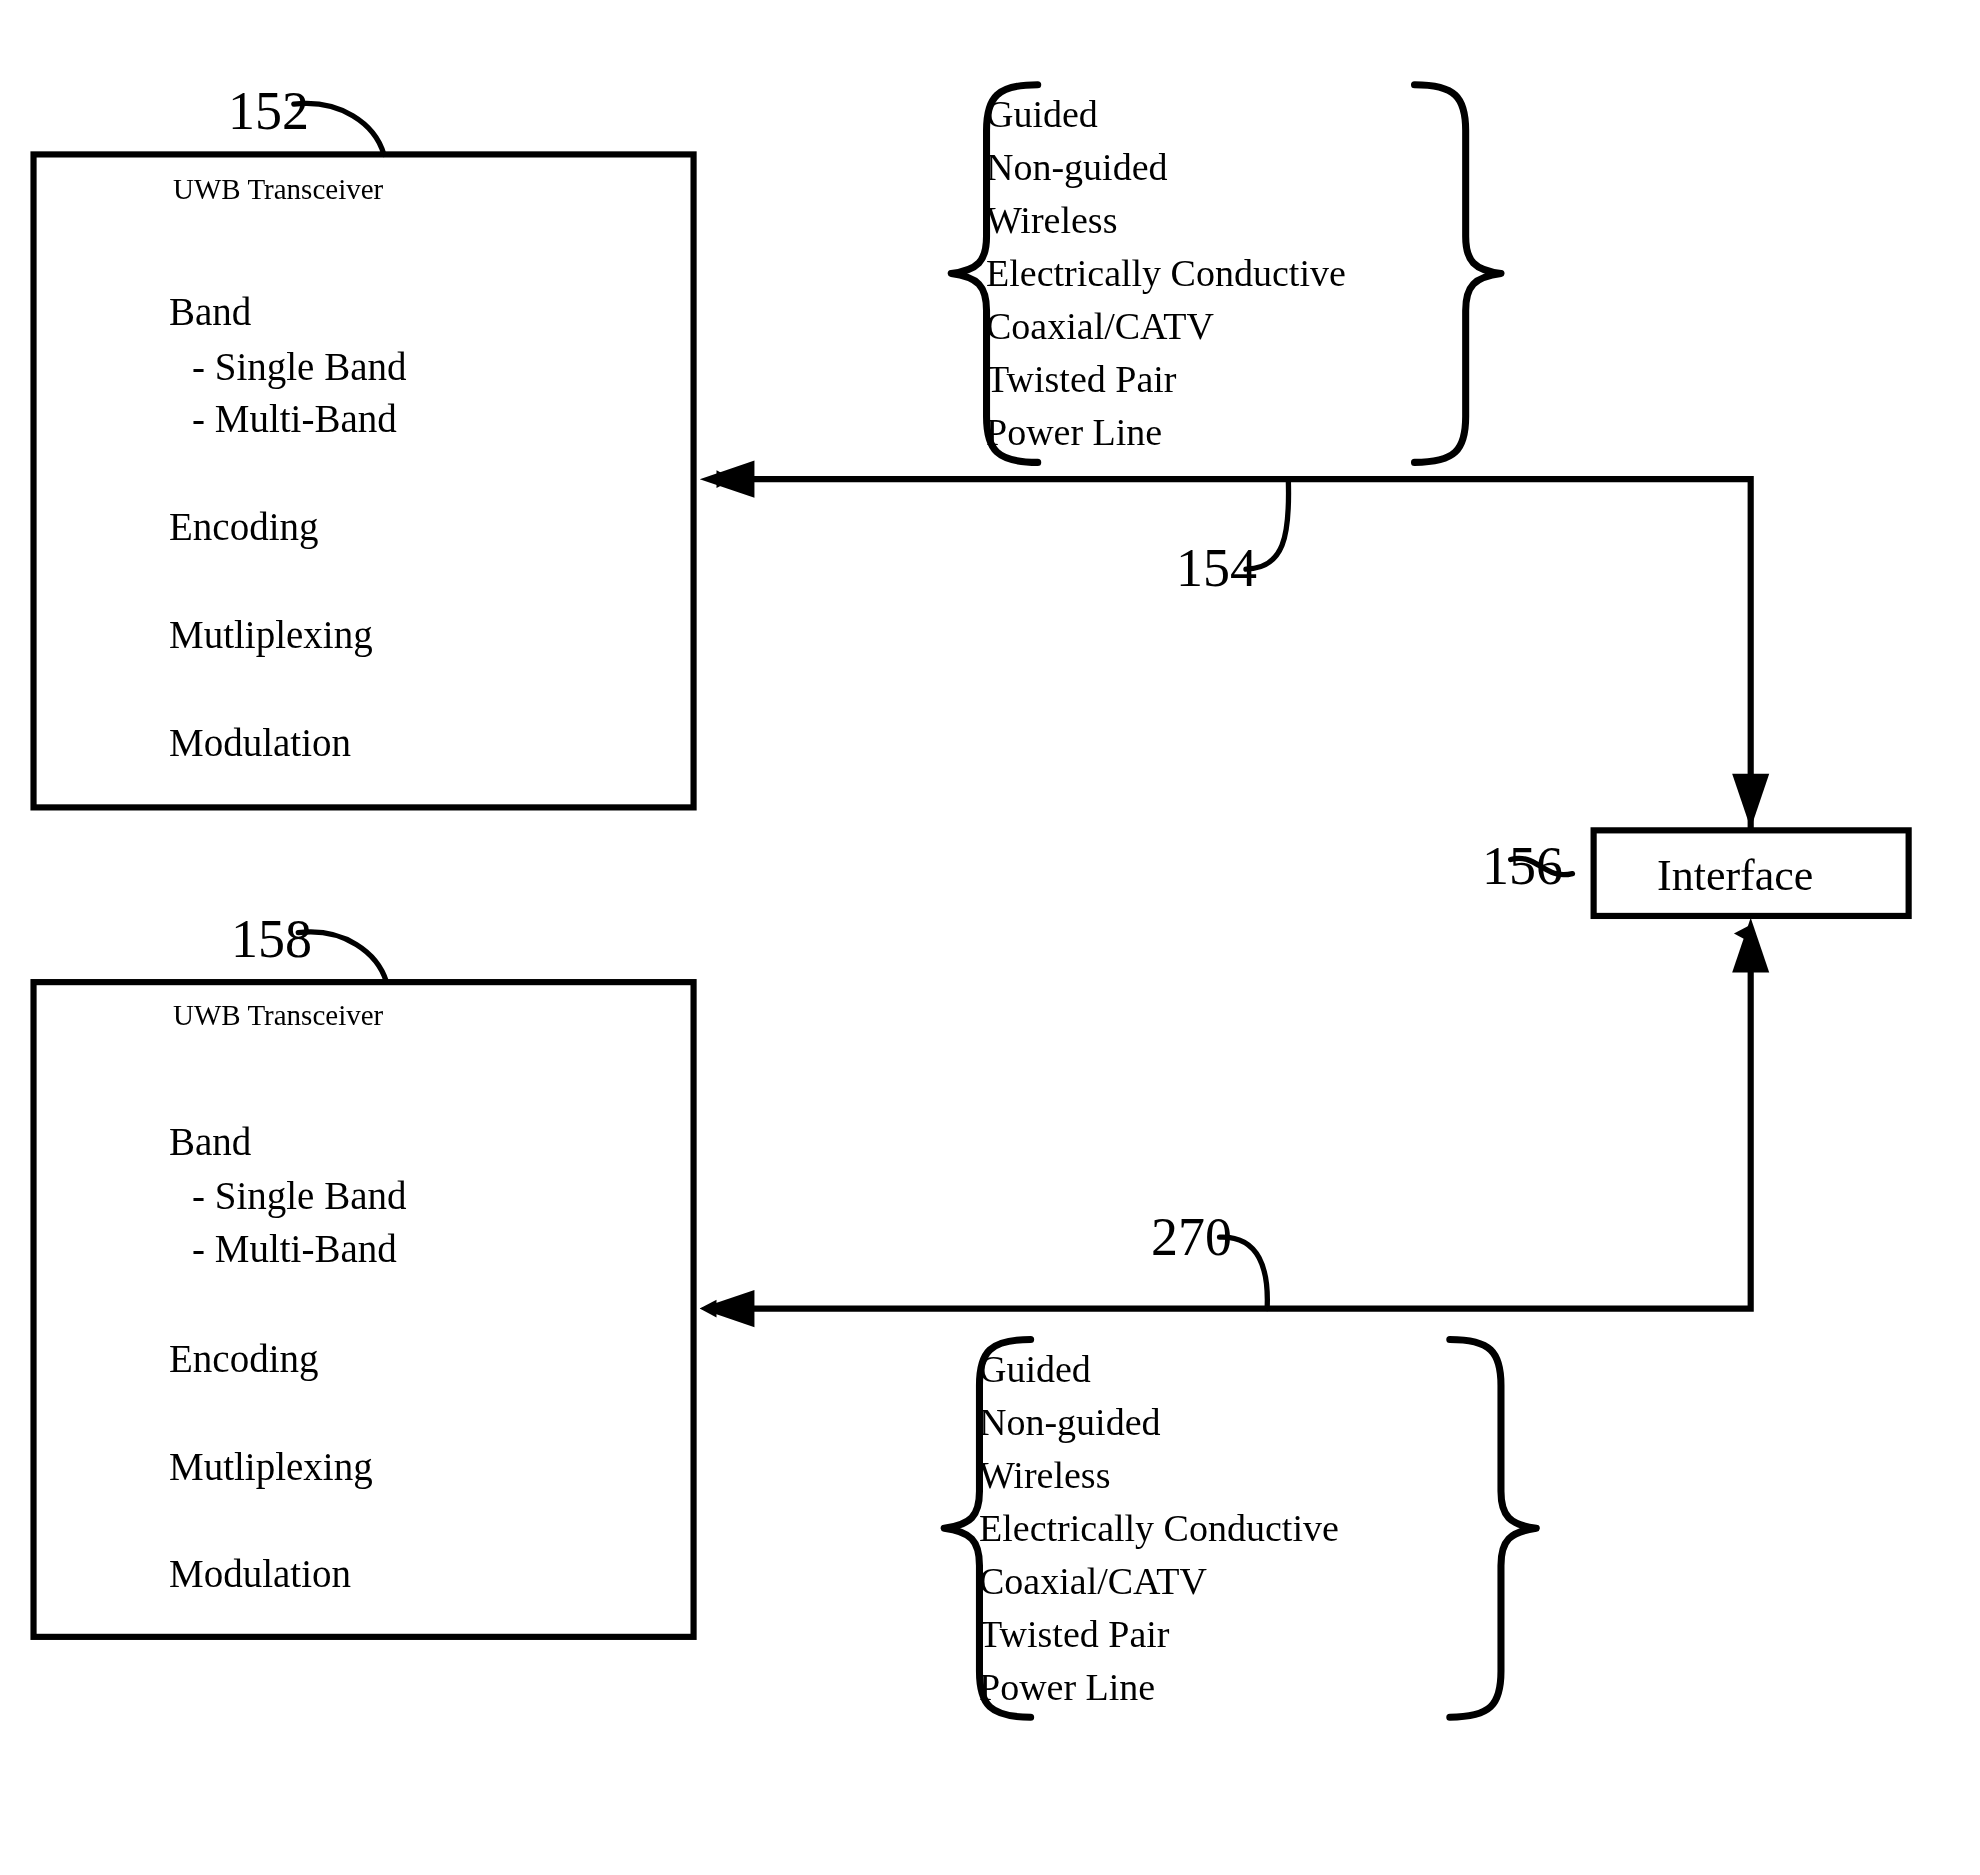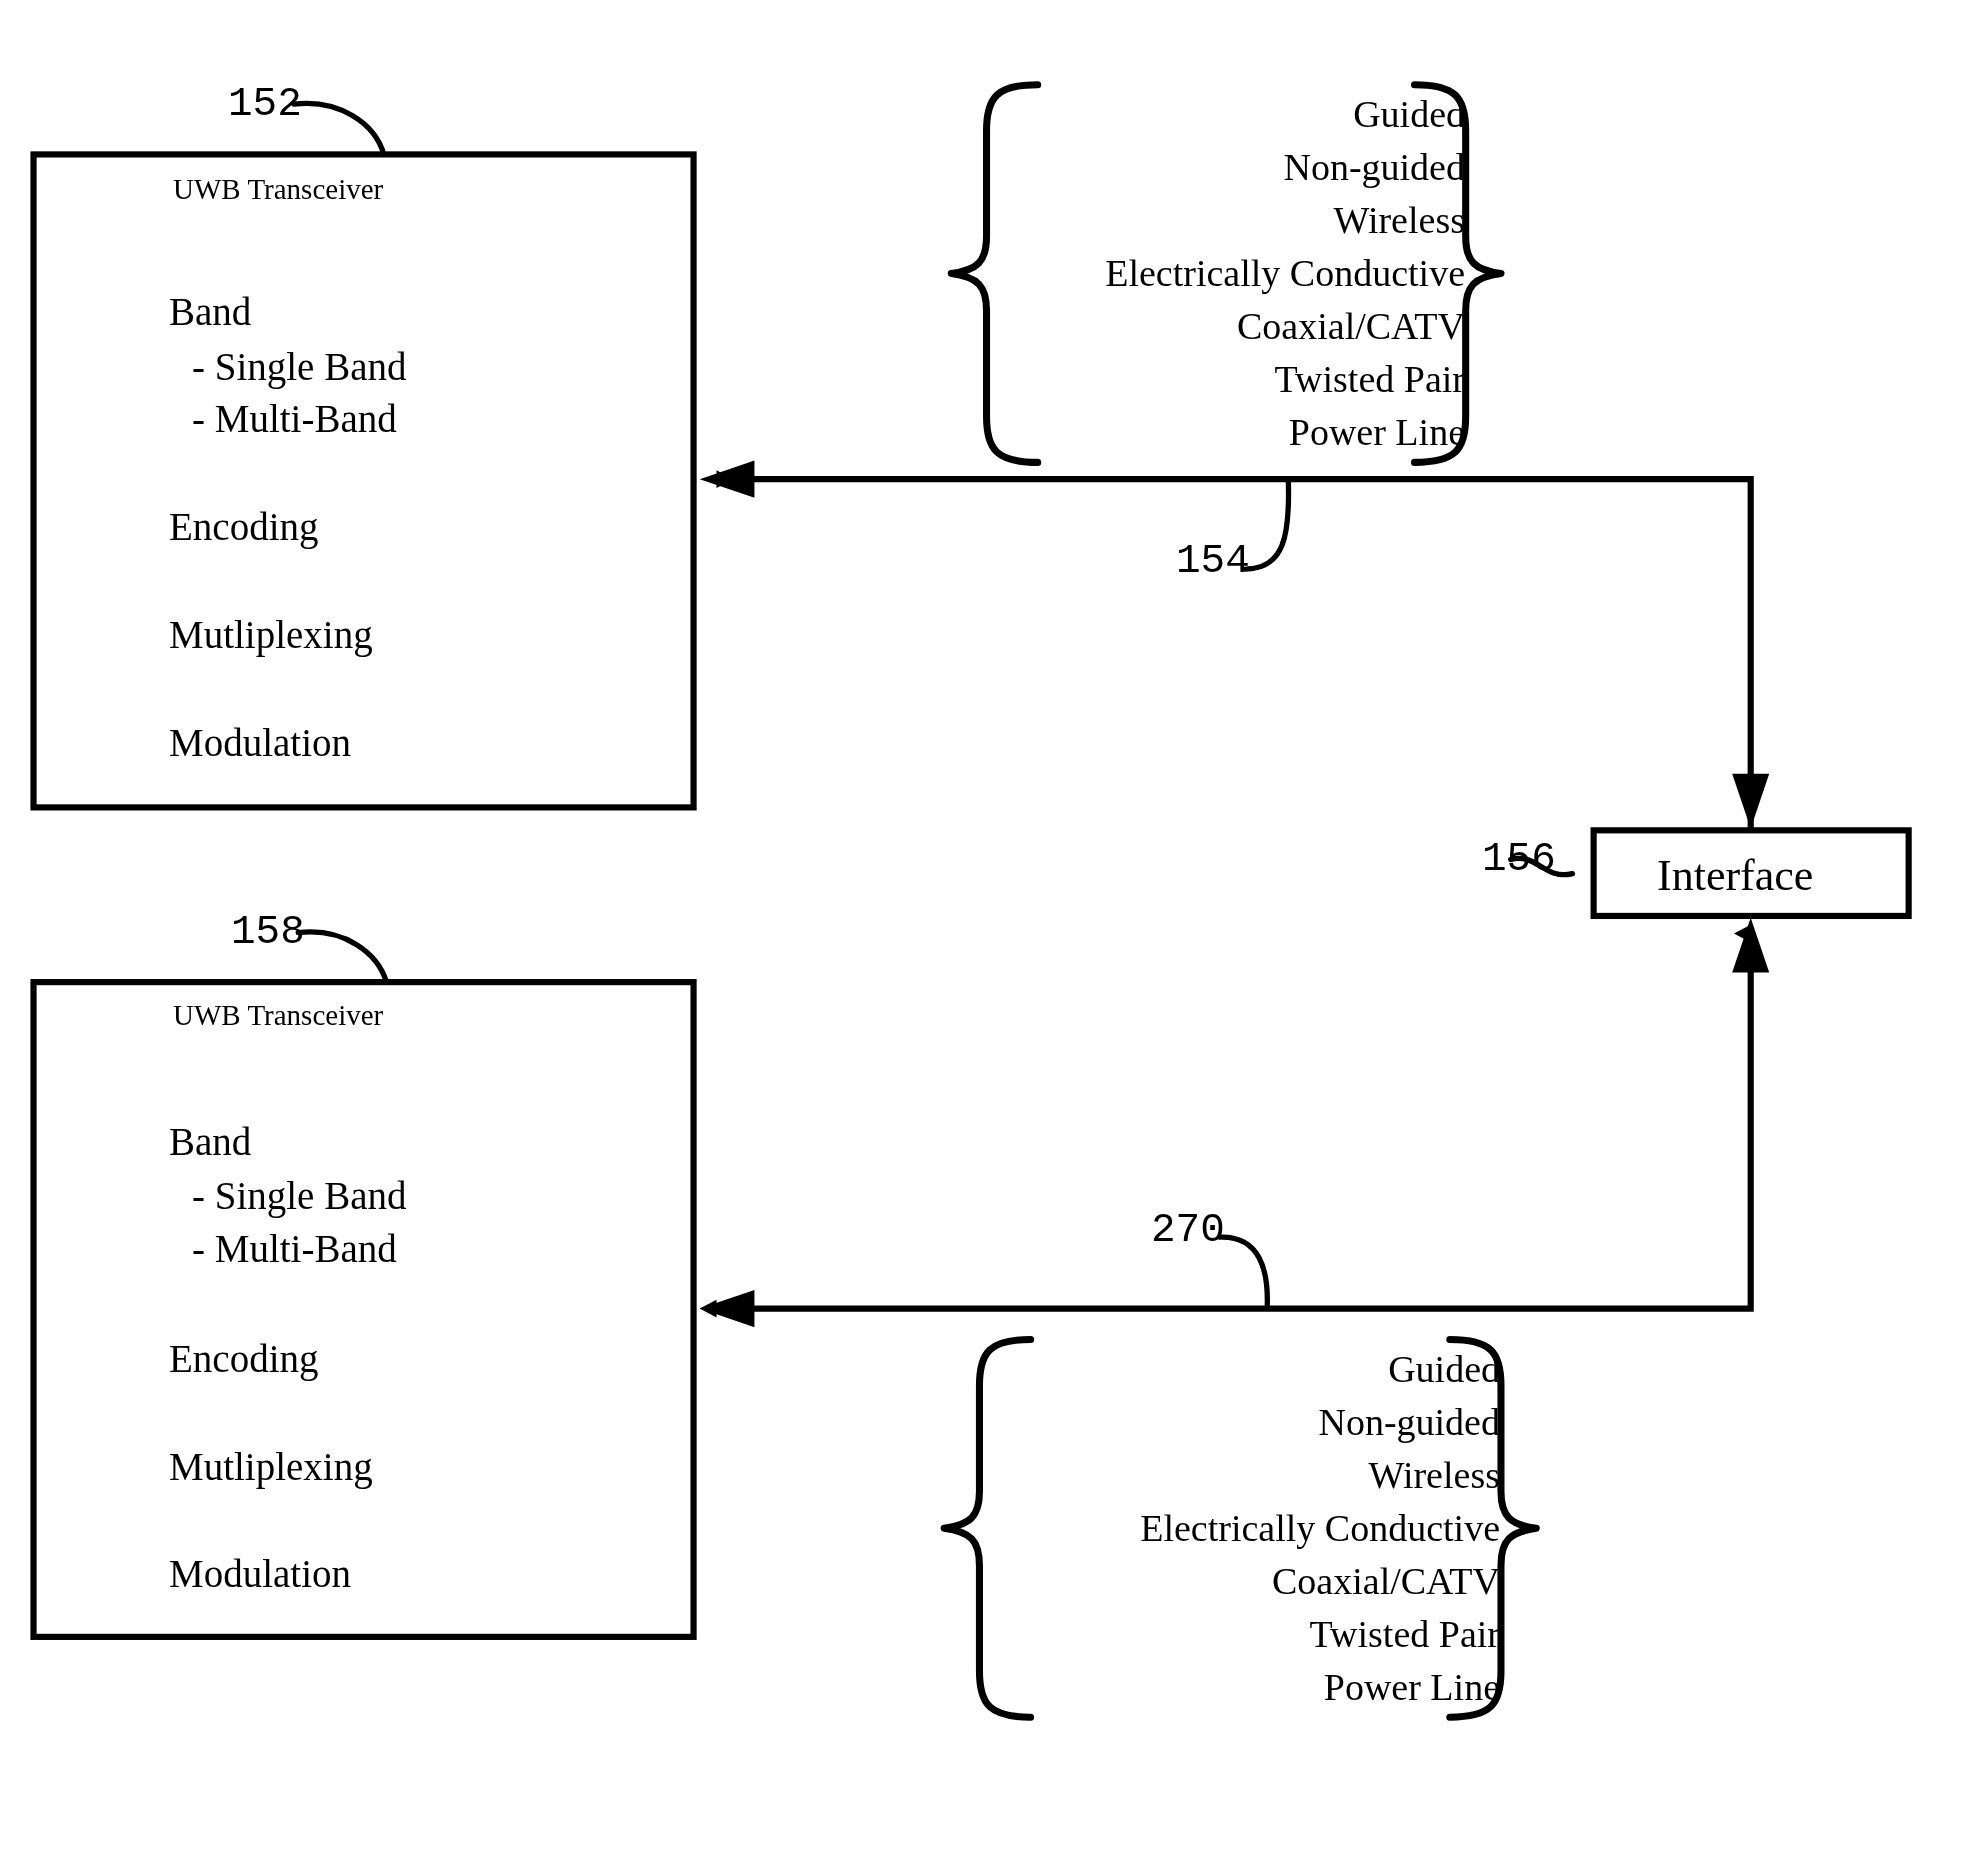--- a/index.html
+++ b/index.html
@@ -35,27 +35,26 @@
     font-size: 29px;
   }
   .box-item {
     font-size: 39px;
   }
   .box-sub {
     font-size: 39px;
   }
   
   .ref-num {
-    font-size: 41px;
-    font-family: Liberation Mono, monospace;
+    font-size: 54px;
   }
   
   .brace-line {
     font-size: 38px;
-    text-align: right;
+    text-align: left;
     width: 100%;
   }
   .brace-list {
     position: absolute;
     text-align: center;
   }
   .brace-list div {
     line-height: 1.0;
     white-space: pre;
   }

